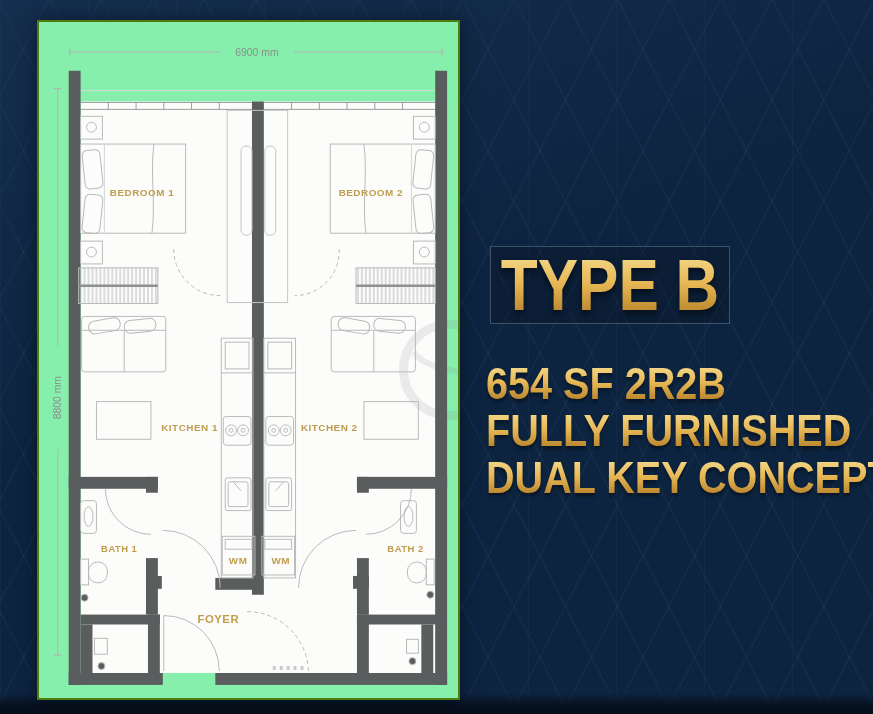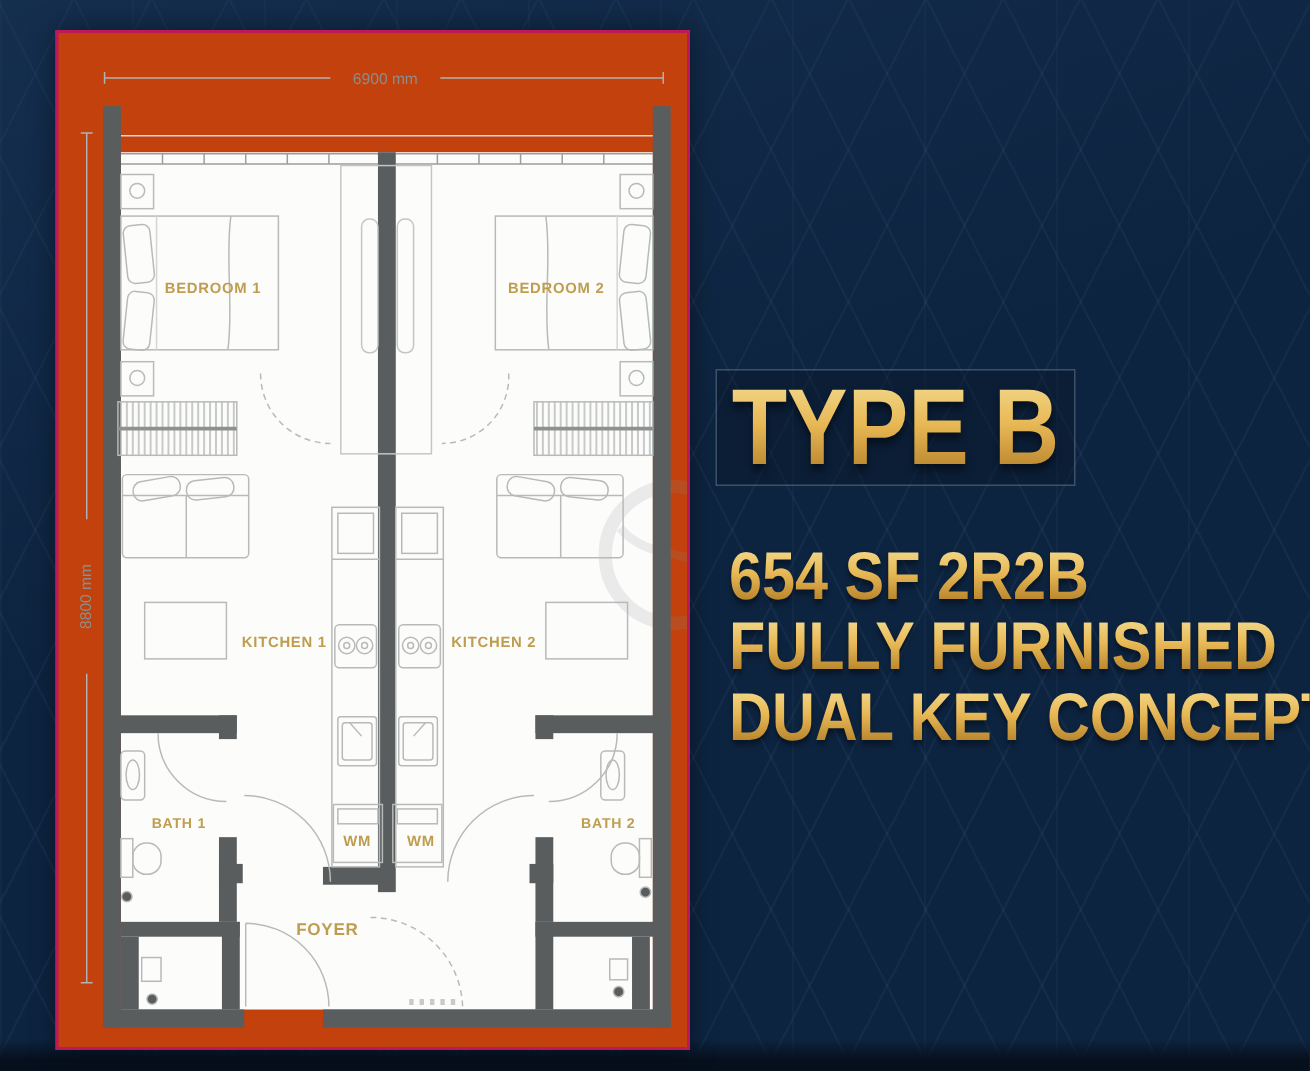--- a/index.html
+++ b/index.html
@@ -9,34 +9,34 @@
     background-color:#0d2440;
     background-image:
       linear-gradient(180deg, rgba(0,0,0,0) 0%, rgba(0,0,0,0) 97%, #060f1c 99%),
       linear-gradient(160deg, rgba(35,65,105,0.35) 0%, rgba(10,25,45,0) 45%),
       repeating-linear-gradient(63deg, rgba(130,165,205,0.06) 0px, rgba(130,165,205,0.06) 1.5px, transparent 1.5px, transparent 46px),
       repeating-linear-gradient(-63deg, rgba(130,165,205,0.06) 0px, rgba(130,165,205,0.06) 1.5px, transparent 1.5px, transparent 46px),
       repeating-linear-gradient(90deg, rgba(130,165,205,0.045) 0px, rgba(130,165,205,0.045) 1.5px, transparent 1.5px, transparent 88px);
   }
   .floorplan-panel{
     position:absolute;left:37px;top:20px;width:423px;height:680px;
-    background:#c2410c;border:2px solid #be185d;box-sizing:border-box;
+    background:#86efac;border:2px solid #4d7c0f;box-sizing:border-box;
     box-shadow:0 0 18px rgba(0,0,0,0.45);
   }
   .floorplan-panel svg{display:block;width:100%;height:100%;}
   .gold-grad{color:#dcab47;font-weight:bold;}
   @supports ((-webkit-background-clip: text) or (background-clip: text)){
     .gold-grad{
       background:linear-gradient(180deg,#f7e49c 0%,#eec express 0,#e7b754 48%,#bd8a31 82%,#a8762a 100%);
       background:linear-gradient(180deg,#f7e49c 0%,#e7b754 48%,#bd8a31 82%,#a8762a 100%);
       -webkit-background-clip:text;background-clip:text;color:transparent;
     }
   }
   .type-box{
-    position:absolute;left:477px;top:246px;width:238px;height:76px;
+    position:absolute;left:490px;top:246px;width:238px;height:76px;
     border:1px solid rgba(145,165,190,0.38);
     background:rgba(8,16,30,0.28);
     display:flex;align-items:center;justify-content:center;
   }
   .type-text{
     font-size:72px;letter-spacing:0px;white-space:nowrap;
     transform:scaleX(0.84);transform-origin:50% 50%;
     filter:drop-shadow(0 4px 3px rgba(0,0,0,0.5));
   }
   .specs{position:absolute;left:486px;top:360px;}

